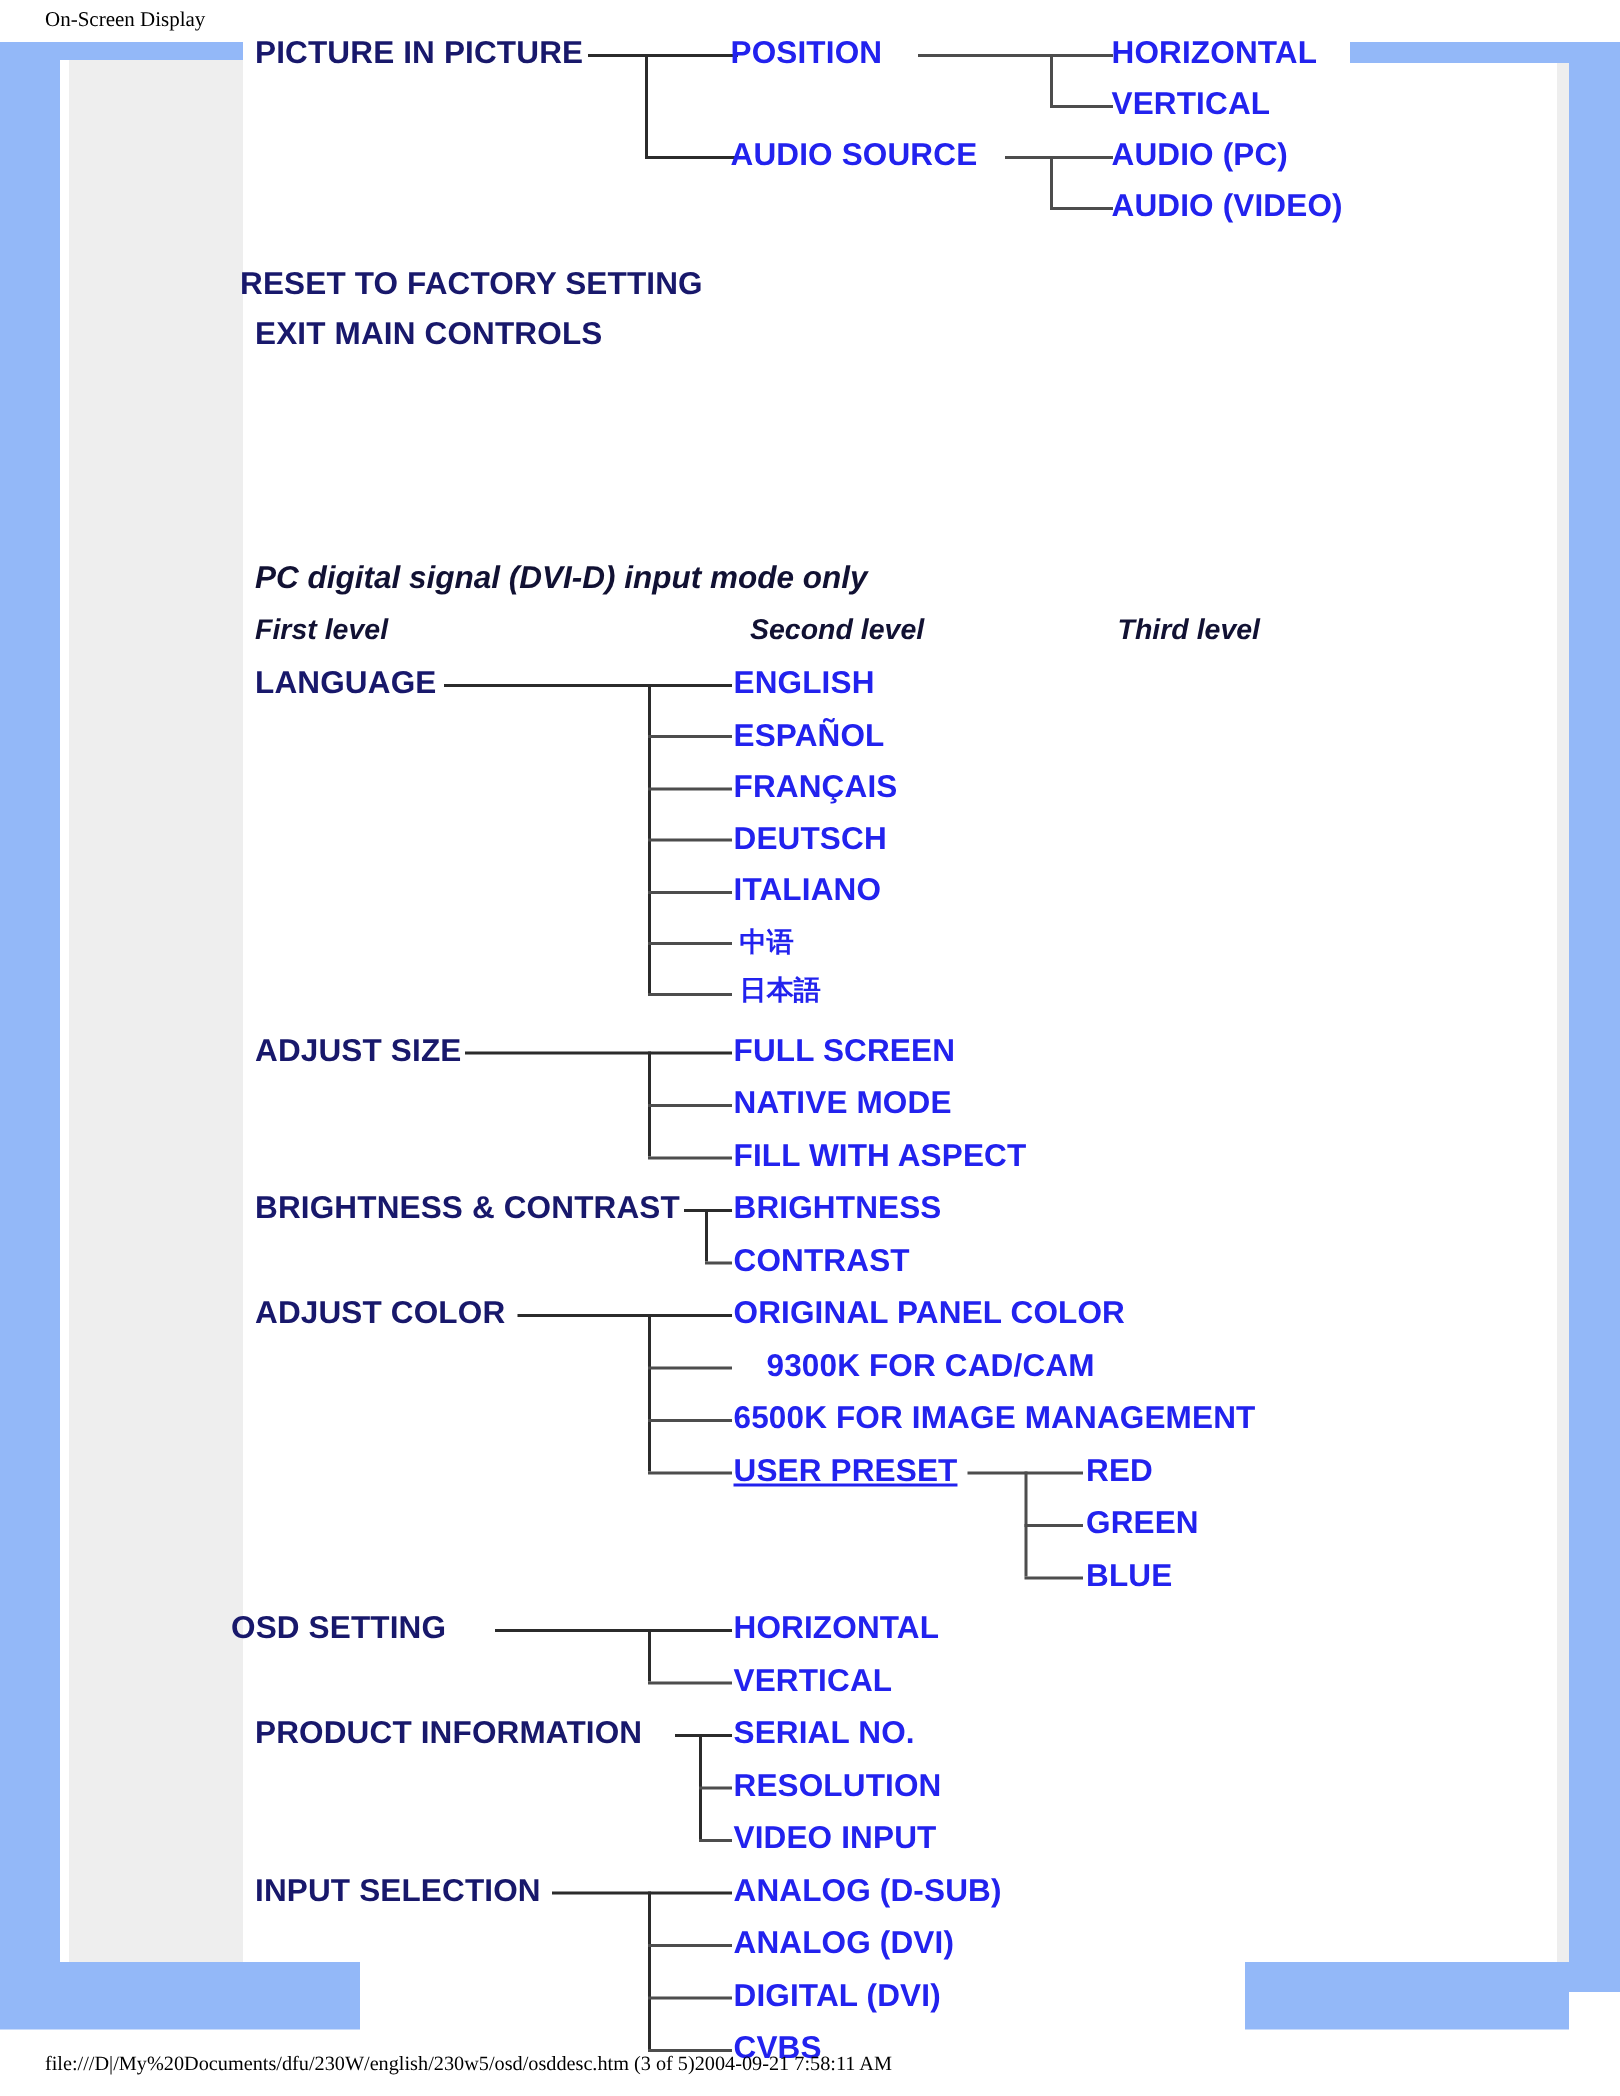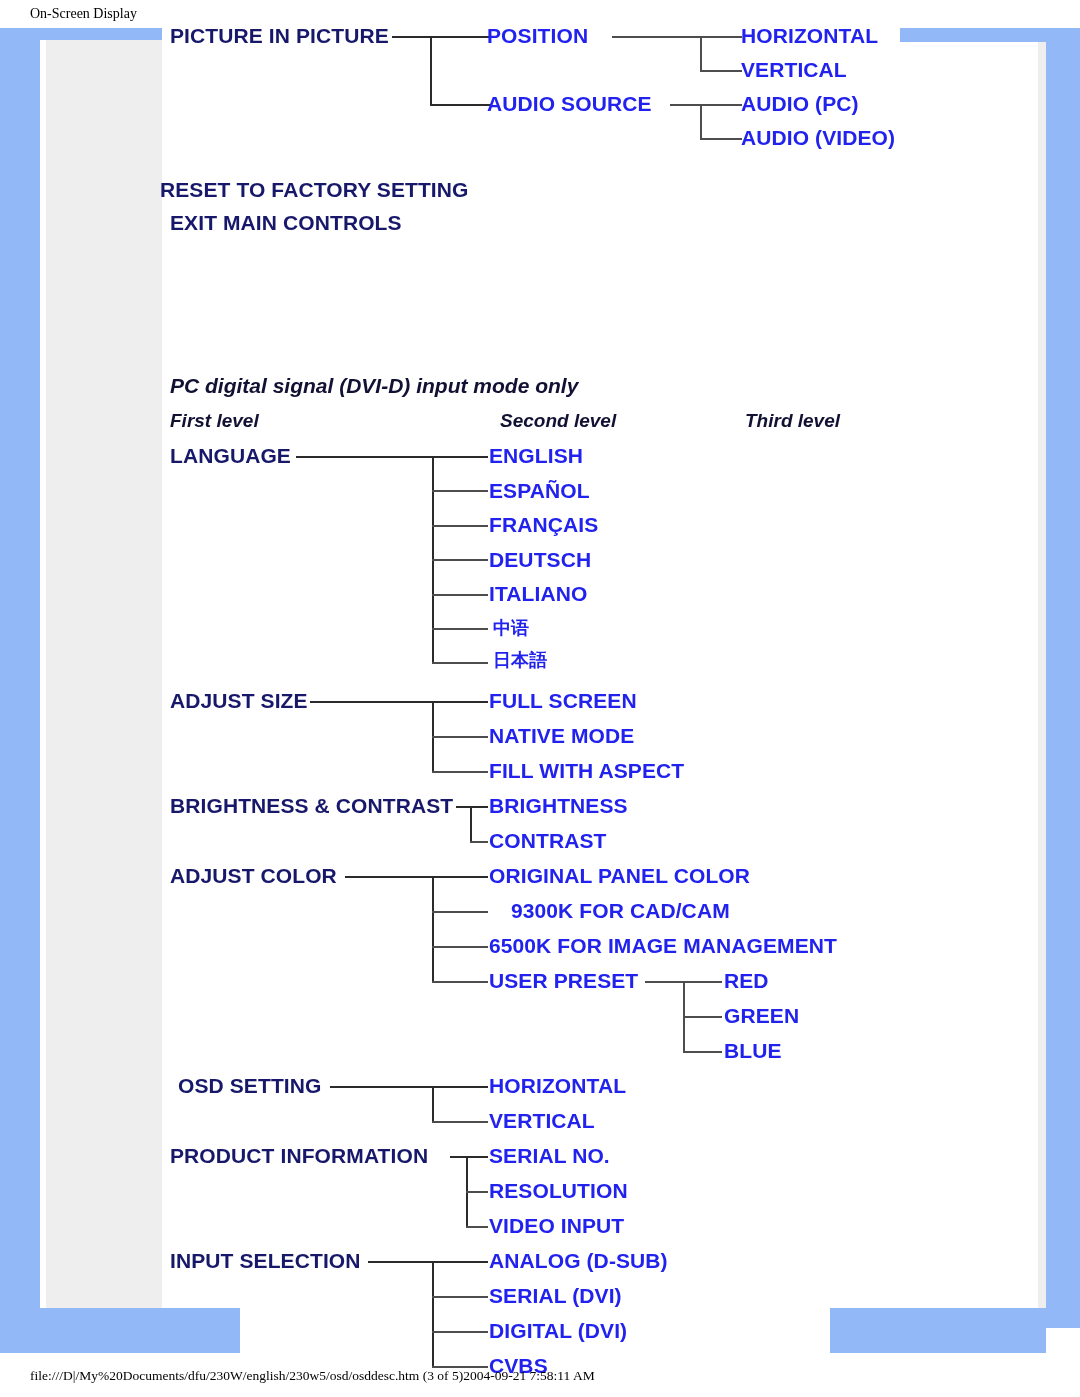--- a/index.html
+++ b/index.html
@@ -141,31 +141,31 @@
   <div class="lbl lvl1" style="left:170px;top:864px;">ADJUST COLOR</div>
   <div class="h-line dark" style="left:345px;top:876px;width:143px;"></div>
   <div class="v-line dark" style="left:432px;top:876px;height:105px;"></div>
   <div class="h-line" style="left:432px;top:911px;width:56px;"></div>
   <div class="h-line" style="left:432px;top:946px;width:56px;"></div>
   <div class="h-line" style="left:432px;top:981px;width:56px;"></div>
 
   <div class="lbl lvl2" style="left:489px;top:864px;">ORIGINAL PANEL COLOR</div>
   <div class="lbl lvl2" style="left:489px;top:899px;margin-left:22px;">9300K FOR CAD/CAM</div>
   <div class="lbl lvl2" style="left:489px;top:934px;">6500K FOR IMAGE MANAGEMENT</div>
-  <div class="lbl lvl2" style="left:489px;top:969px;">USER PRESET</div>
+  <div class="lbl lvl2" style="left:489px;top:969px;text-decoration:underline;">USER PRESET</div>
 
   <div class="h-line" style="left:645px;top:981px;width:77px;"></div>
   <div class="v-line" style="left:683px;top:981px;height:70px;"></div>
   <div class="h-line" style="left:683px;top:1016px;width:39px;"></div>
   <div class="h-line" style="left:683px;top:1051px;width:39px;"></div>
   <div class="lbl lvl3" style="left:724px;top:969px;">RED</div>
   <div class="lbl lvl3" style="left:724px;top:1004px;">GREEN</div>
   <div class="lbl lvl3" style="left:724px;top:1039px;">BLUE</div>
 
-  <div class="lbl lvl1" style="left:178px;top:1074px;">OSD SETTING</div>
+  <div class="lbl lvl1" style="left:154px;top:1074px;">OSD SETTING</div>
   <div class="h-line dark" style="left:330px;top:1086px;width:158px;"></div>
   <div class="v-line dark" style="left:432px;top:1086px;height:35px;"></div>
   <div class="h-line" style="left:432px;top:1121px;width:56px;"></div>
   <div class="lbl lvl2" style="left:489px;top:1074px;">HORIZONTAL</div>
   <div class="lbl lvl2" style="left:489px;top:1109px;">VERTICAL</div>
 
   <div class="lbl lvl1" style="left:170px;top:1144px;">PRODUCT INFORMATION</div>
   <div class="h-line dark" style="left:450px;top:1156px;width:38px;"></div>
   <div class="v-line dark" style="left:466px;top:1156px;height:70px;"></div>
   <div class="h-line" style="left:466px;top:1191px;width:22px;"></div>
@@ -174,19 +174,19 @@
   <div class="lbl lvl2" style="left:489px;top:1179px;">RESOLUTION</div>
   <div class="lbl lvl2" style="left:489px;top:1214px;">VIDEO INPUT</div>
 
   <div class="lbl lvl1" style="left:170px;top:1249px;">INPUT SELECTION</div>
   <div class="h-line dark" style="left:368px;top:1261px;width:120px;"></div>
   <div class="v-line dark" style="left:432px;top:1261px;height:105px;"></div>
   <div class="h-line" style="left:432px;top:1296px;width:56px;"></div>
   <div class="h-line" style="left:432px;top:1331px;width:56px;"></div>
   <div class="h-line" style="left:432px;top:1366px;width:56px;"></div>
   <div class="lbl lvl2" style="left:489px;top:1249px;">ANALOG (D-SUB)</div>
-  <div class="lbl lvl2" style="left:489px;top:1284px;">SERIAL (DVI)</div>
+  <div class="lbl lvl2" style="left:489px;top:1284px;">ANALOG (DVI)</div>
   <div class="lbl lvl2" style="left:489px;top:1319px;">DIGITAL (DVI)</div>
   <div class="lbl lvl2" style="left:489px;top:1354px;">CVBS</div>
 
 </div>
 
 <div id="page-footer">file:///D|/My%20Documents/dfu/230W/english/230w5/osd/osddesc.htm (3 of 5)2004-09-21 7:58:11 AM</div>
 
 </body></html>

